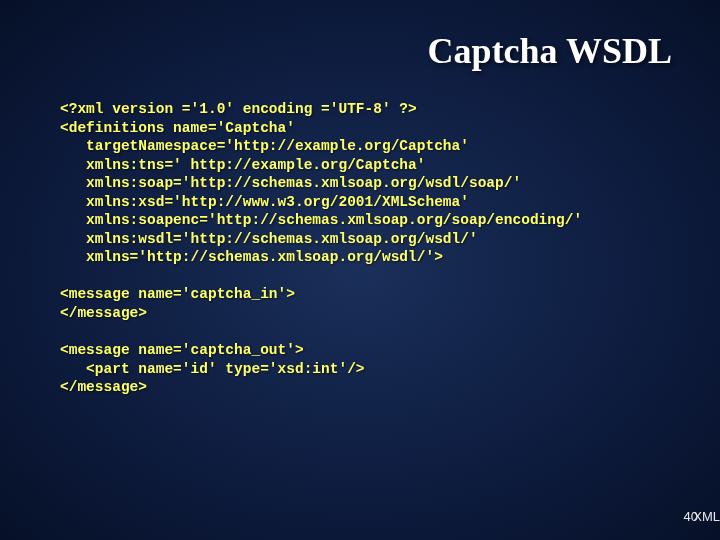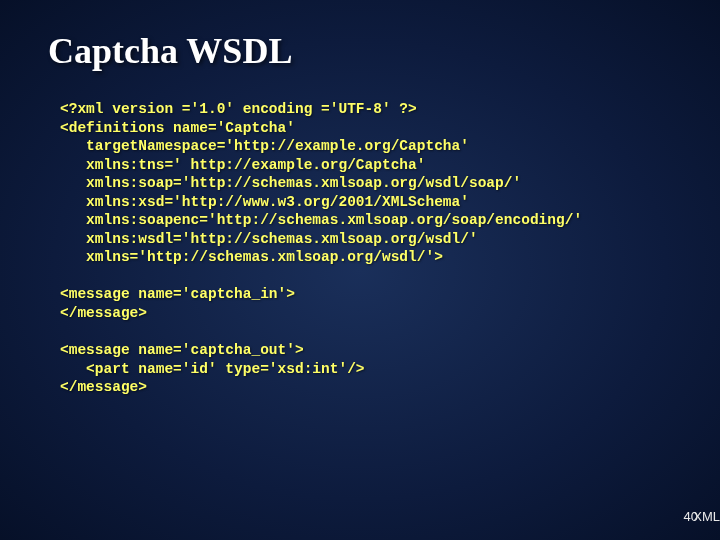--- a/index.html
+++ b/index.html
@@ -13,21 +13,21 @@
     overflow: hidden;
   }
   .slide {
     position: relative;
     width: 720px;
     height: 540px;
     box-sizing: border-box;
     padding: 30px 48px 20px 48px;
   }
   .title {
-    text-align: left;
+    text-align: right;
     font-size: 36px;
     font-weight: bold;
     color: #fff;
     margin: 0 0 28px 0;
     text-shadow: 2px 2px 4px rgba(0,0,0,0.6);
     font-family: 'Times New Roman', Times, serif;
   }
   .code {
     font-family: 'Courier New', Courier, monospace;
     font-size: 14.5px;

